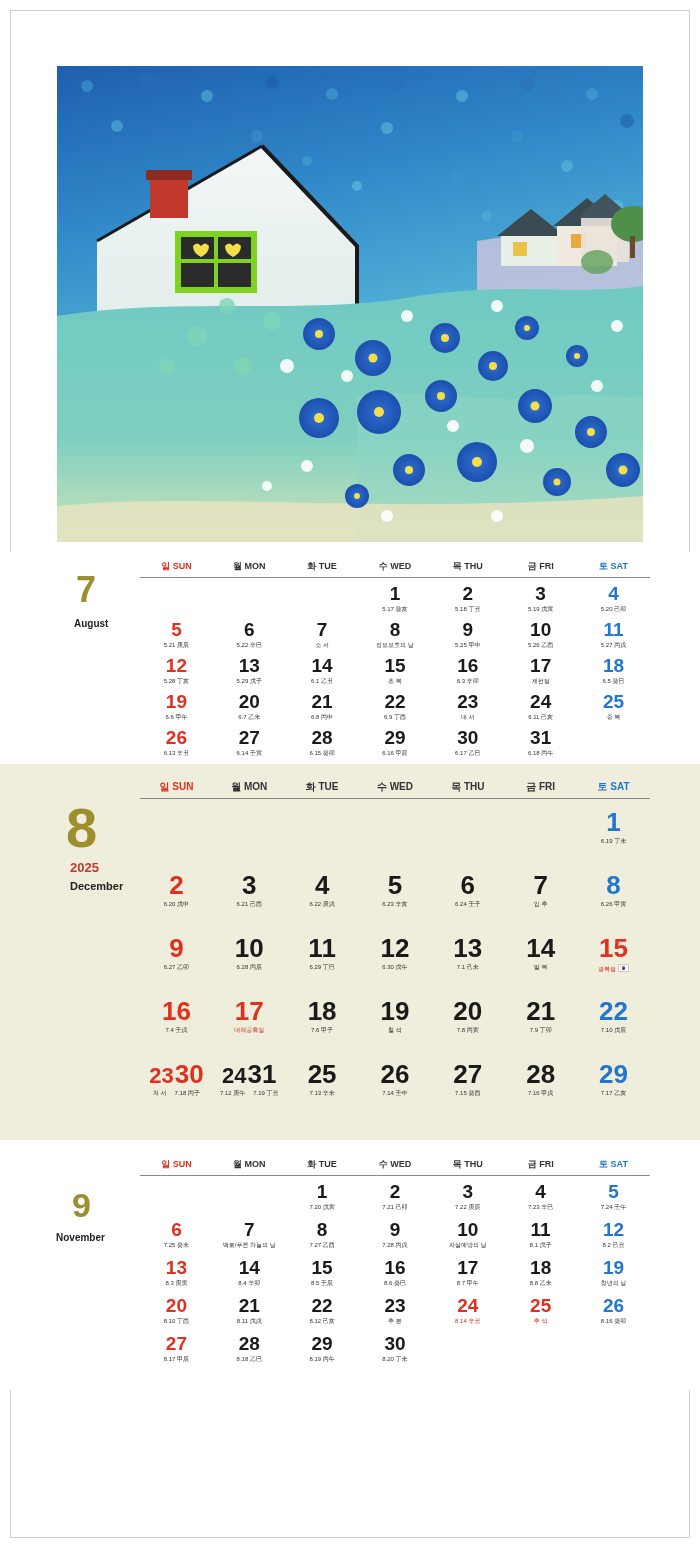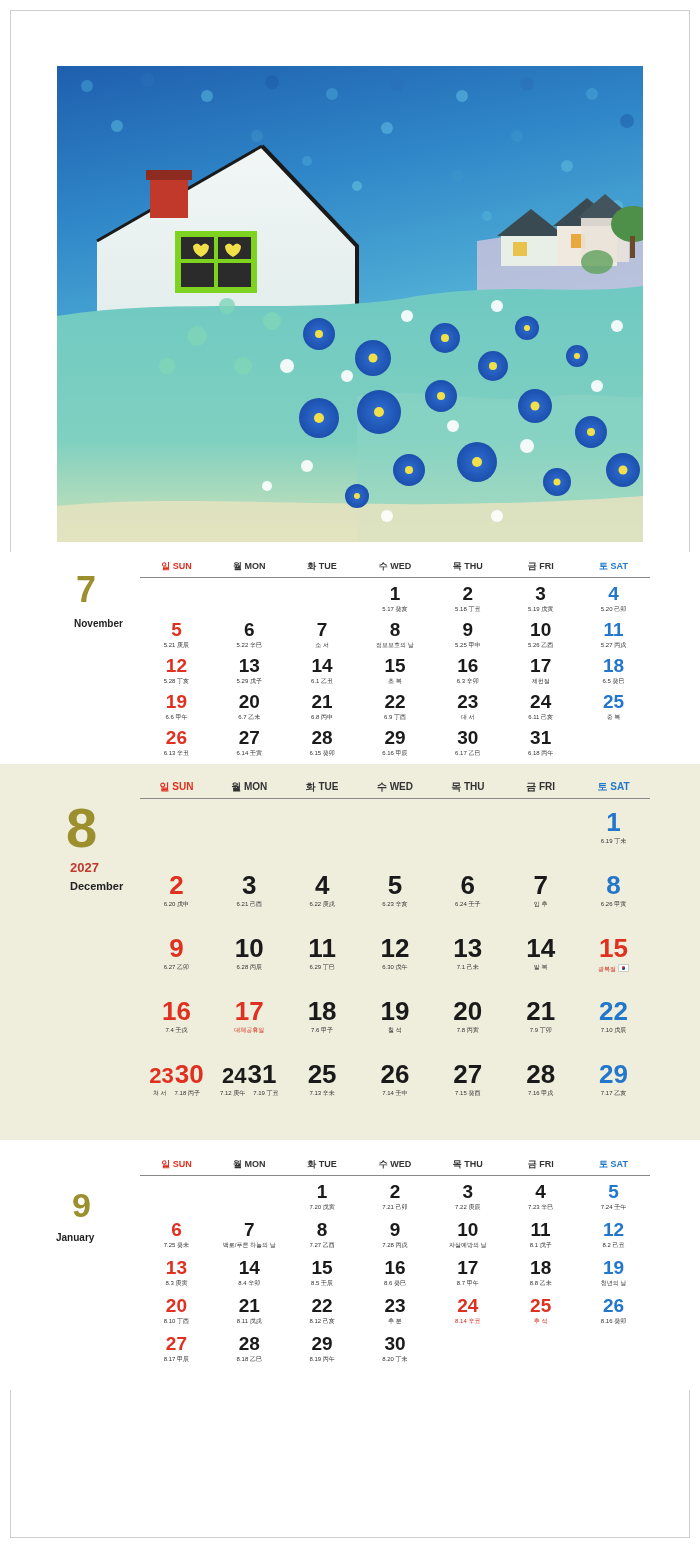--- a/index.html
+++ b/index.html
@@ -209,21 +209,21 @@
             <circle cx="215" cy="255" r="9"></circle>
           <circle cx="110" cy="300" r="8"></circle>
         </g>
       </g>
     </svg>
 
   </div>
 
   <div class="month m7">
     <div class="mnum" style="left:76px;top:20px;font-size:36px;">7</div>
-    <div class="mname" style="left:74px;top:66px;font-size:10px;">November</div>
+    <div class="mname" style="left:74px;top:66px;font-size:10px;">August</div>
     <div class="grid" id="grid-july" style="left:140px;top:8px;width:510px;">
         <div class="hdr">
           <div class="cell sun" style="width: 72.8571px; font-size: 9px;">일 SUN</div>
           <div class="cell" style="width: 72.8571px; font-size: 9px;">월 MON</div>
           <div class="cell" style="width: 72.8571px; font-size: 9px;">화 TUE</div>
           <div class="cell" style="width: 72.8571px; font-size: 9px;">수 WED</div>
           <div class="cell" style="width: 72.8571px; font-size: 9px;">목 THU</div>
           <div class="cell" style="width: 72.8571px; font-size: 9px;">금 FRI</div>
           <div class="cell sat" style="width: 72.8571px; font-size: 9px;">토 SAT</div>
         </div>
@@ -376,21 +376,21 @@
           <div class="day sat empty" style="width: 72.8571px; padding-top: 6px;">
             <div class="dnum" style="font-size: 19px;"></div>
             <div class="sub"></div>
           </div>
         </div>
       </div>
   </div>
 
   <div class="month m8">
     <div class="mnum" style="left:66px;top:36px;font-size:56px;">8</div>
-    <div class="myear" style="left:70px;top:96px;font-size:13px;">2027</div>
+    <div class="myear" style="left:70px;top:96px;font-size:13px;">2025</div>
     <div class="mname" style="left:70px;top:116px;font-size:11px;">December</div>
     <div class="grid" id="grid-august" style="left:140px;top:16px;width:510px;">
         <div class="hdr">
           <div class="cell sun" style="width: 72.8571px; font-size: 10px;">일 SUN</div>
           <div class="cell" style="width: 72.8571px; font-size: 10px;">월 MON</div>
           <div class="cell" style="width: 72.8571px; font-size: 10px;">화 TUE</div>
           <div class="cell" style="width: 72.8571px; font-size: 10px;">수 WED</div>
           <div class="cell" style="width: 72.8571px; font-size: 10px;">목 THU</div>
           <div class="cell" style="width: 72.8571px; font-size: 10px;">금 FRI</div>
           <div class="cell sat" style="width: 72.8571px; font-size: 10px;">토 SAT</div>
@@ -556,21 +556,21 @@
           <div class="day sat" style="width: 72.8571px; padding-top: 10px;">
             <div class="dnum" style="font-size: 26px;">29</div>
             <div class="sub">7.17 乙亥</div>
           </div>
         </div>
       </div>
   </div>
 
   <div class="month m9">
     <div class="mnum" style="left:72px;top:48px;font-size:34px;">9</div>
-    <div class="mname" style="left:56px;top:92px;font-size:10px;">January</div>
+    <div class="mname" style="left:56px;top:92px;font-size:10px;">November</div>
     <div class="grid" id="grid-september" style="left:140px;top:18px;width:510px;">
         <div class="hdr">
           <div class="cell sun" style="width: 72.8571px; font-size: 9px;">일 SUN</div>
           <div class="cell" style="width: 72.8571px; font-size: 9px;">월 MON</div>
           <div class="cell" style="width: 72.8571px; font-size: 9px;">화 TUE</div>
           <div class="cell" style="width: 72.8571px; font-size: 9px;">수 WED</div>
           <div class="cell" style="width: 72.8571px; font-size: 9px;">목 THU</div>
           <div class="cell" style="width: 72.8571px; font-size: 9px;">금 FRI</div>
           <div class="cell sat" style="width: 72.8571px; font-size: 9px;">토 SAT</div>
         </div>

